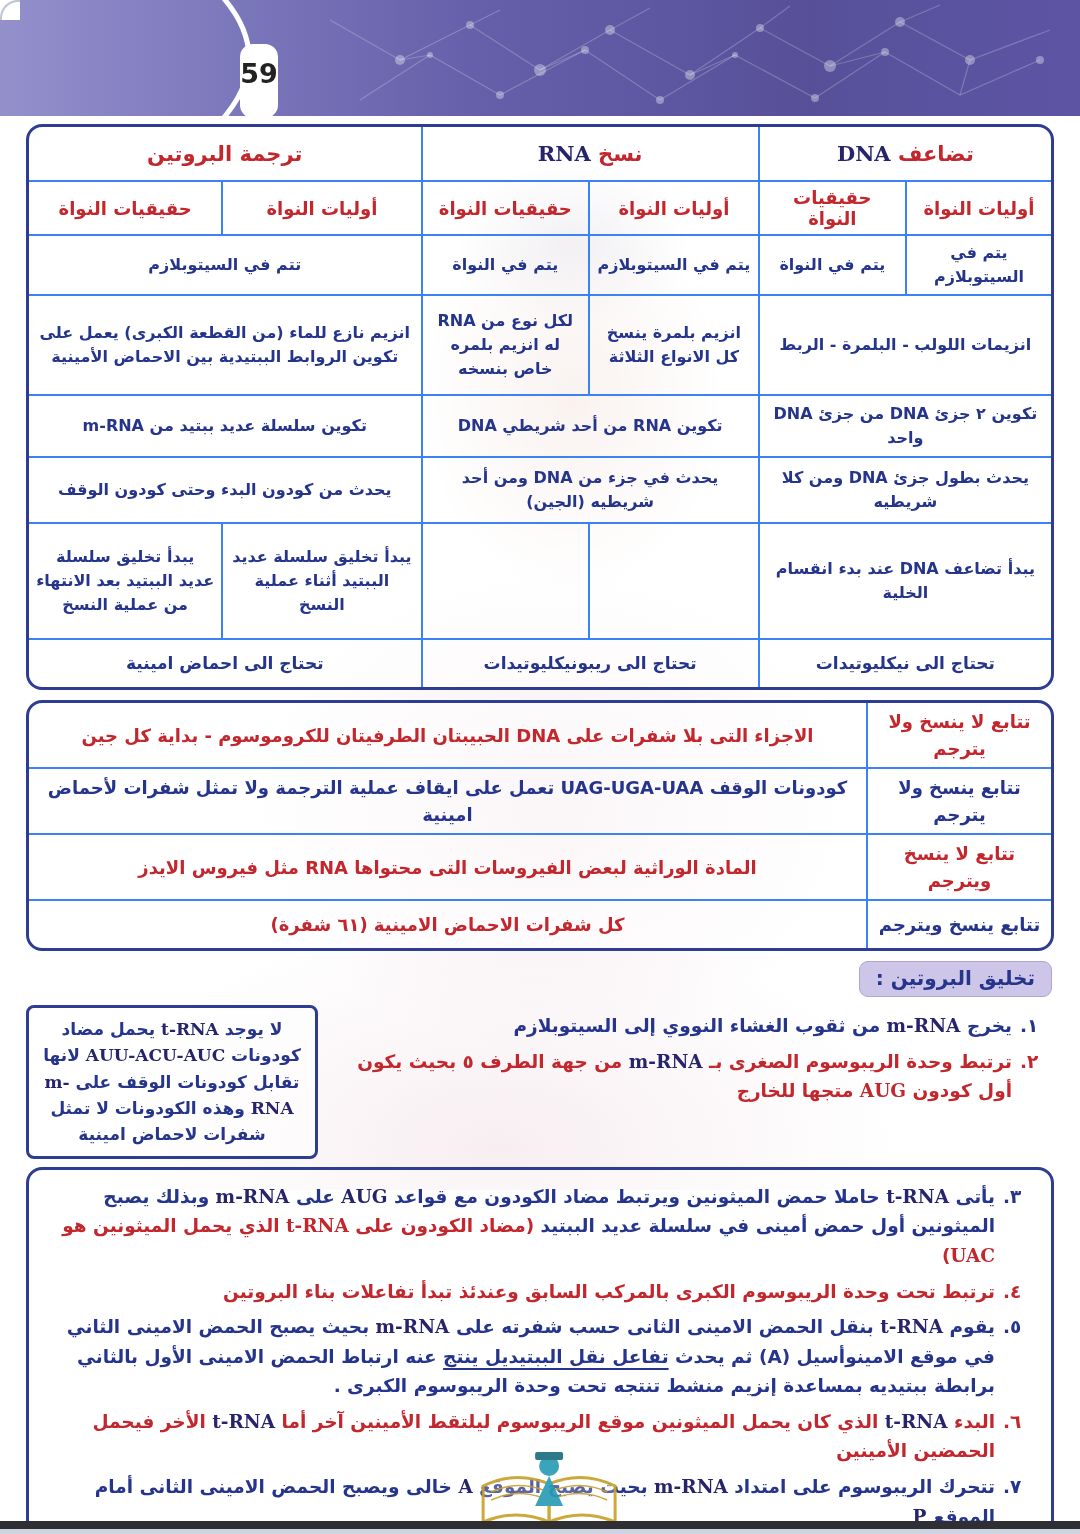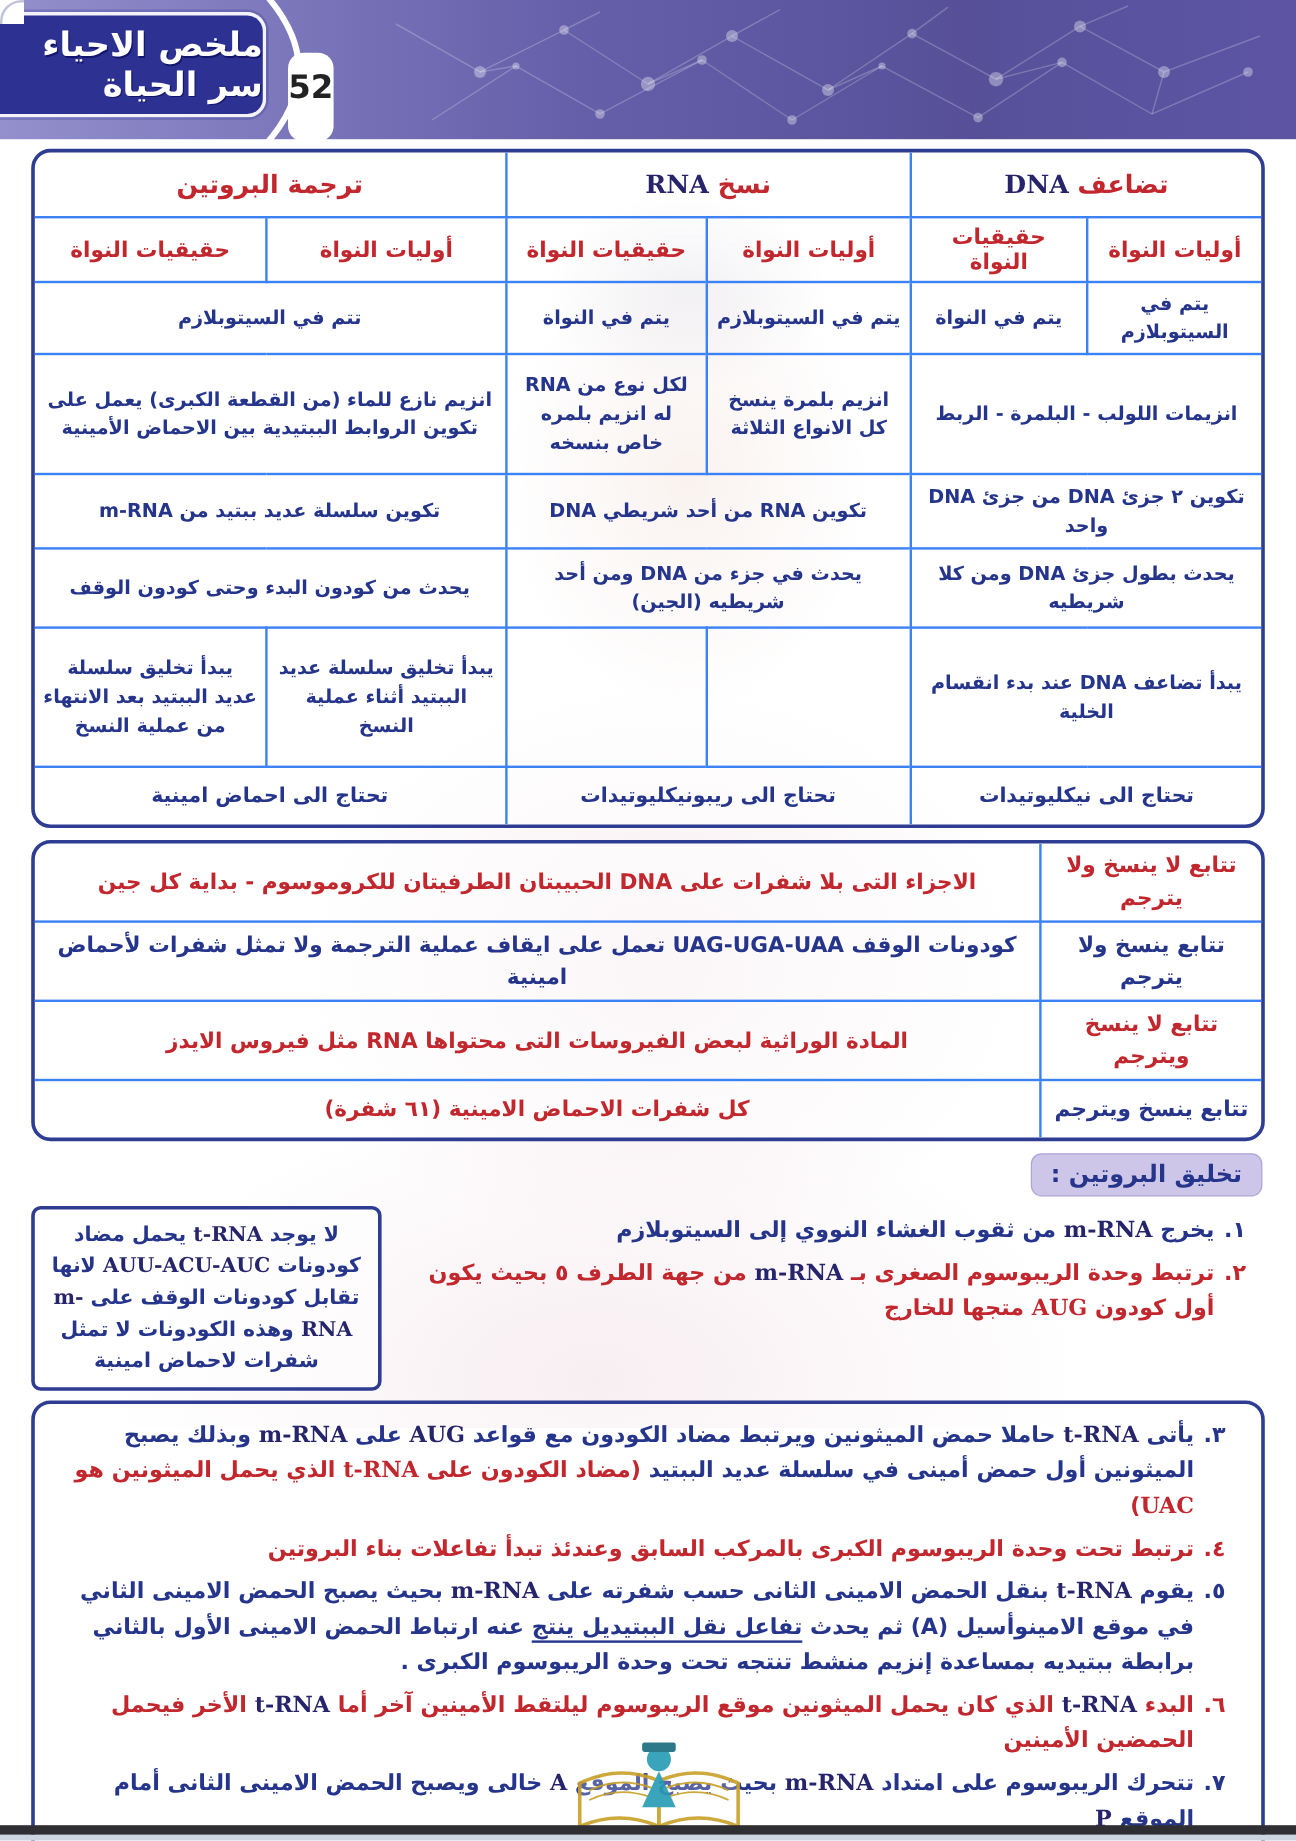--- a/index.html
+++ b/index.html
@@ -131,28 +131,25 @@
         <circle cx="430" cy="55" r="3"></circle>
           <circle cx="585" cy="50" r="4"></circle>
           <circle cx="735" cy="55" r="3"></circle>
         <circle cx="885" cy="52" r="4"></circle>
           <circle cx="500" cy="95" r="4"></circle>
           <circle cx="660" cy="100" r="4"></circle>
         <circle cx="815" cy="98" r="4"></circle>
           <circle cx="1040" cy="60" r="4"></circle>
       </g>
     </svg>
-    <div class="title-box">
-      <span class="t">ملخص الاحياء سر الحياة</span>
-    </div>
     <svg class="paren-arc" width="70" height="132" viewBox="0 0 70 132">
       <path d="M6,2 Q64,66 6,130" stroke="#ffffff" stroke-width="5" fill="none"></path>
     </svg>
     <div class="page-pill">
-      <span>52</span>
+      <span>59</span>
     </div>
     <div class="corner-tl"></div>
   </div>
 
   <div class="face-bg"></div>
 
   <div class="content">
 
     <div class="tbl-wrap">
       <table class="t1">

